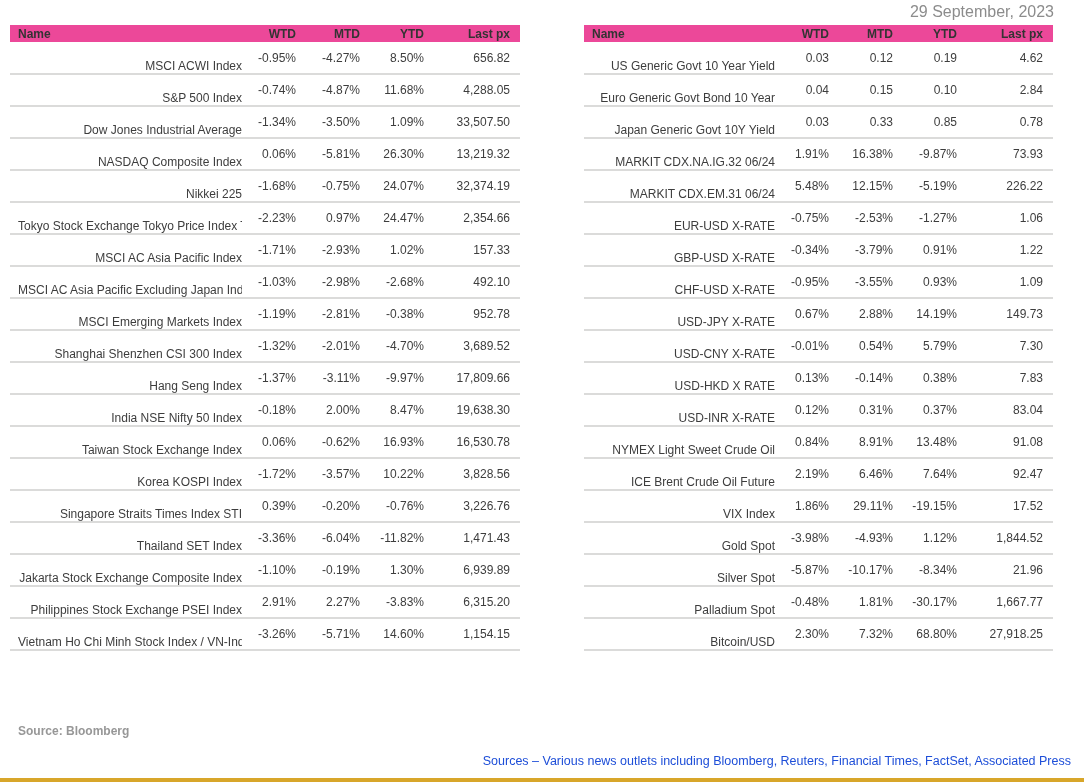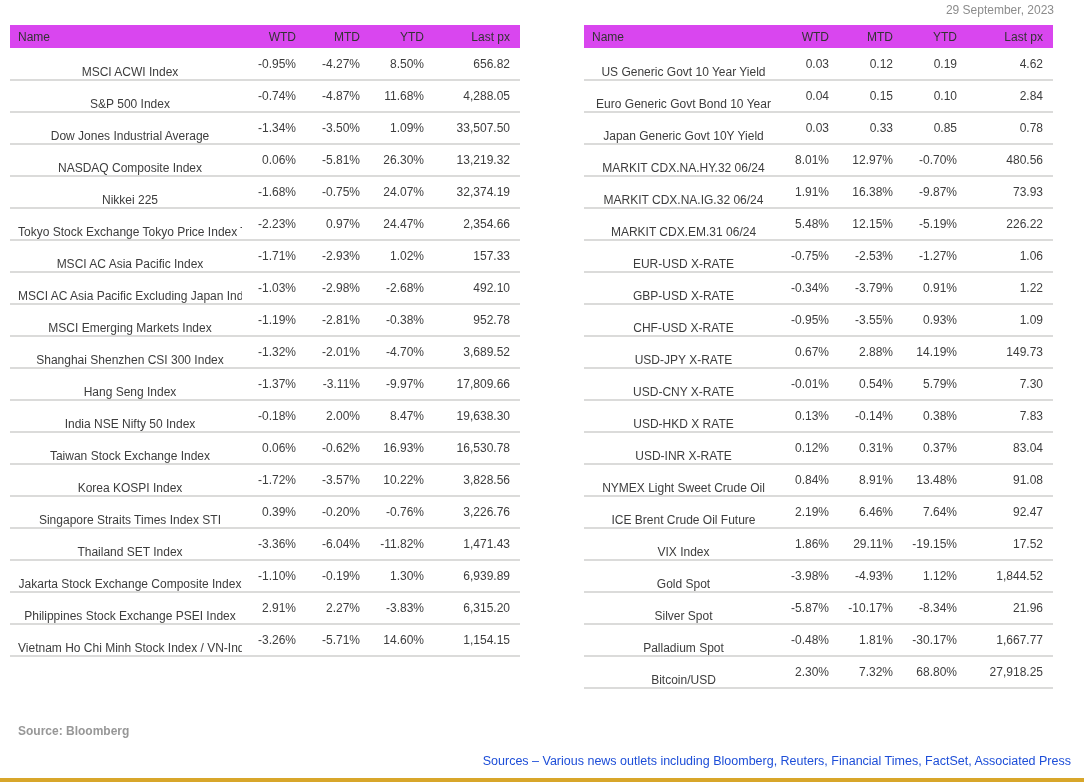--- a/index.html
+++ b/index.html
@@ -10,57 +10,57 @@
     height: 784px;
     background: #ffffff;
     font-family: "Liberation Sans", "DejaVu Sans", sans-serif;
     color: #3d3d3d;
     overflow: hidden;
   }
   .report-date {
     position: absolute;
     top: 3px;
     right: 30px;
-    font-size: 12px;
+    font-size: 16px;
     color: #8c8c8c;
   }
   .tbl-wrap { position: absolute; top: 25px; }
   .tbl-wrap.left  { left: 10px;  width: 510px; }
   .tbl-wrap.right { left: 584px; width: 469px; }
   table {
     width: 100%;
     border-collapse: collapse;
     table-layout: fixed;
   }
   col.c-name { width: auto; }
   col.c-num  { width: 64px; }
   col.c-last { width: 86px; }
   thead th {
-    background: #d946ef;
-    height: 23px;
+    background: #ec4899;
+    height: 17px;
     font-size: 12px;
-    font-weight: normal;
+    font-weight: bold;
     color: #333333;
     text-align: right;
     padding: 0 10px 0 0;
     vertical-align: middle;
   }
   thead th:first-child { text-align: left; padding: 0 0 0 8px; }
   tbody td {
     height: 32px;
     font-size: 12px;
     color: #3d3d3d;
     text-align: right;
     padding: 0 10px 0 0;
     vertical-align: middle;
     border-bottom: 2px solid #dbdbda;
     white-space: nowrap;
     overflow: hidden;
   }
-  tbody td:first-child { text-align: center; padding: 16px 0 0 8px; margin-left: 20px; }
+  tbody td:first-child { text-align: right; padding: 16px 0 0 8px; margin-left: 20px; }
   .left-source {
     position: absolute;
     left: 18px;
     top: 724px;
     font-size: 12px;
     color: #979797;
     font-weight: bold;
   }
   .bottom-sources {
     position: absolute;
@@ -274,27 +274,20 @@
             <td>2.84</td>
           </tr>
           <tr>
             <td>Japan Generic Govt 10Y Yield</td>
             <td>0.03</td>
             <td>0.33</td>
             <td>0.85</td>
             <td>0.78</td>
           </tr>
           <tr>
-            <td>MARKIT CDX.NA.HY.32 06/24</td>
-            <td>8.01%</td>
-            <td>12.97%</td>
-            <td>-0.70%</td>
-            <td>480.56</td>
-          </tr>
-          <tr>
             <td>MARKIT CDX.NA.IG.32 06/24</td>
             <td>1.91%</td>
             <td>16.38%</td>
             <td>-9.87%</td>
             <td>73.93</td>
           </tr>
           <tr>
             <td>MARKIT CDX.EM.31 06/24</td>
             <td>5.48%</td>
             <td>12.15%</td>

